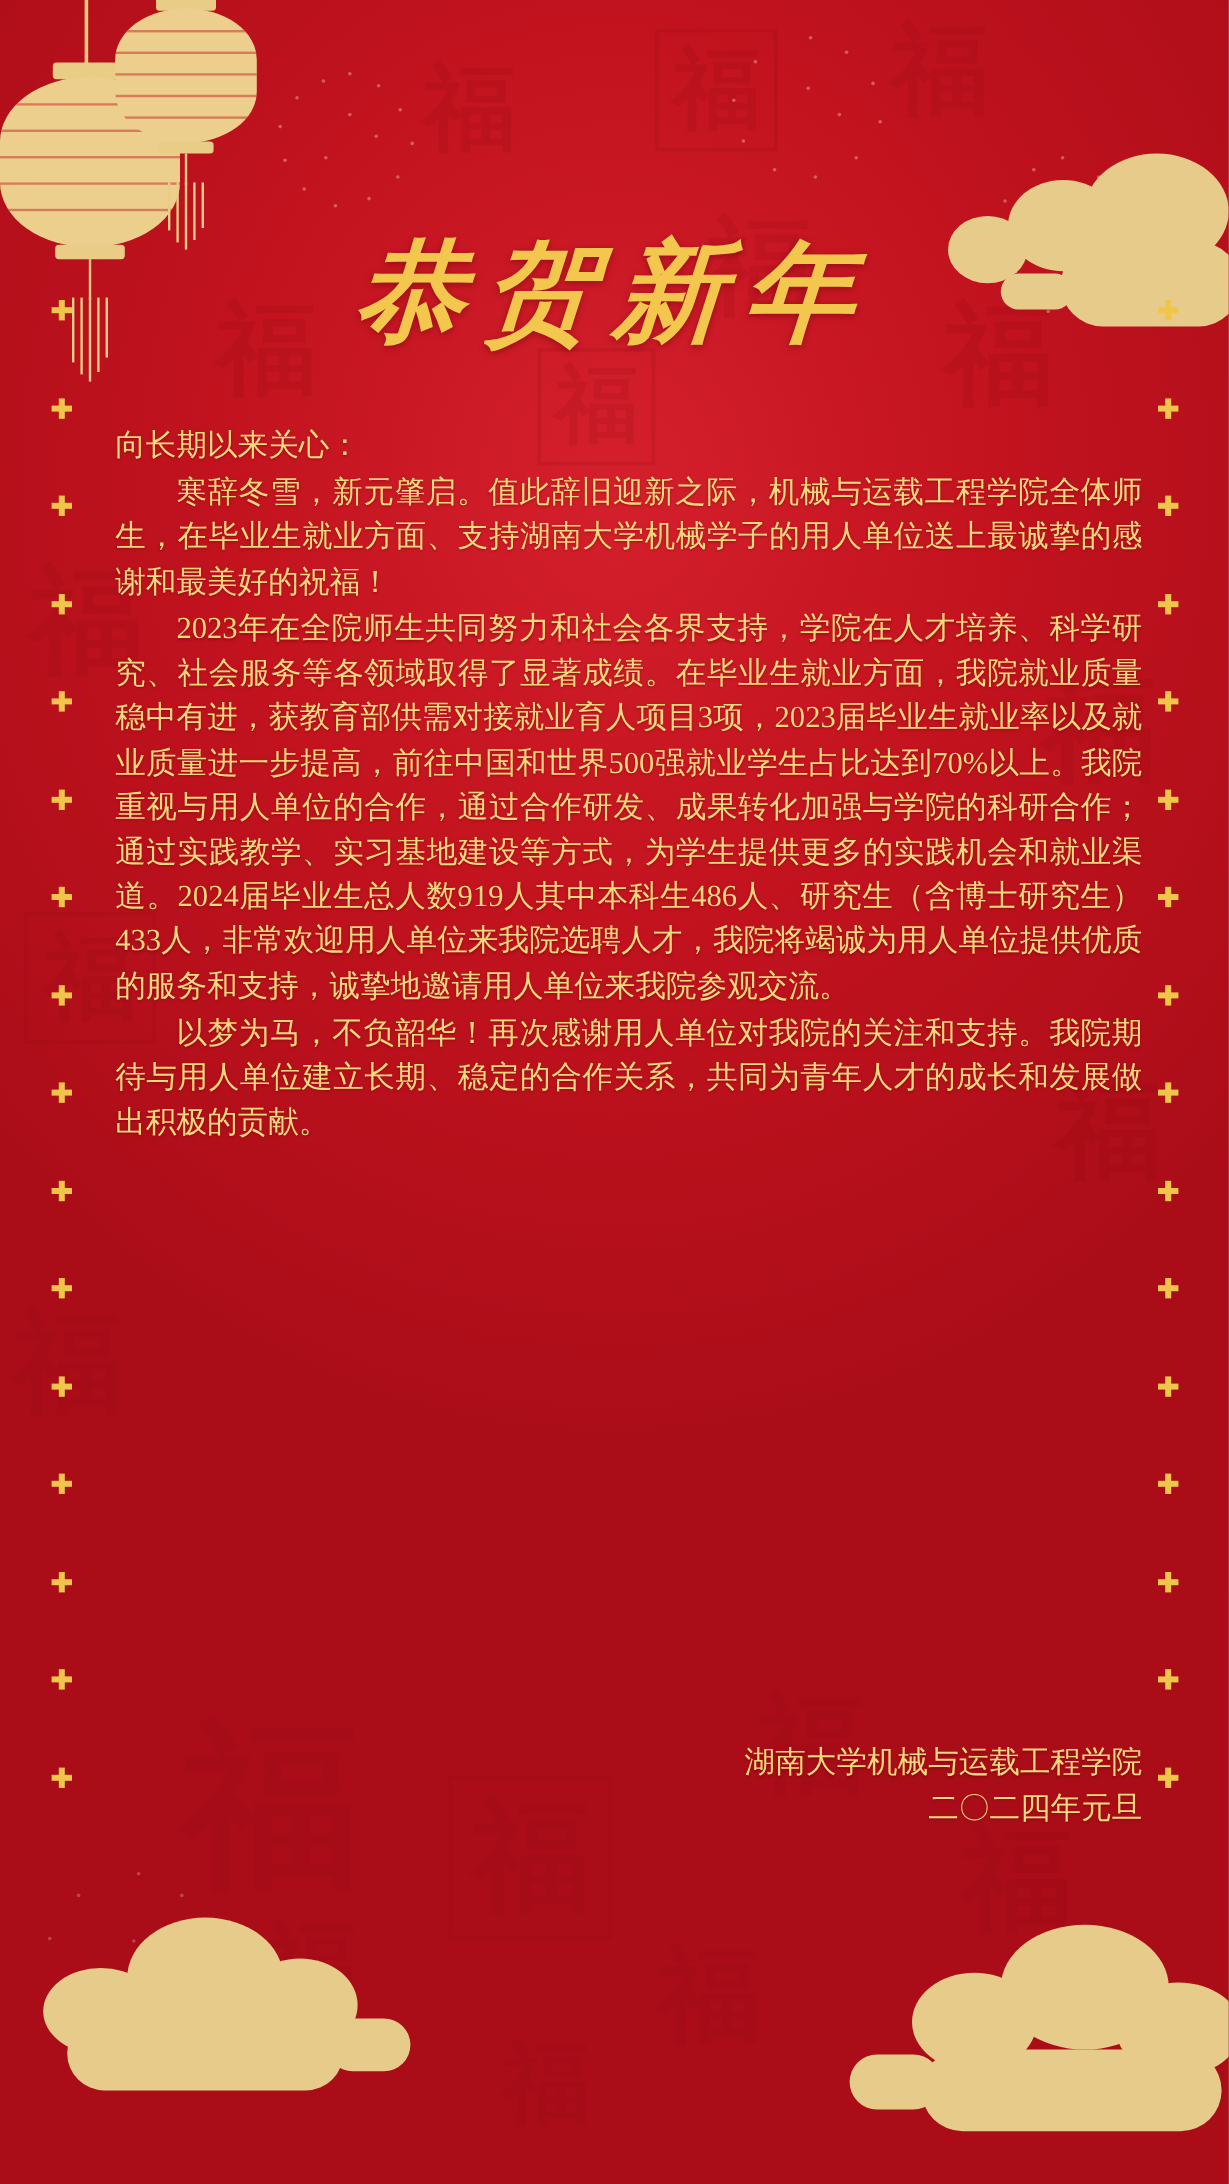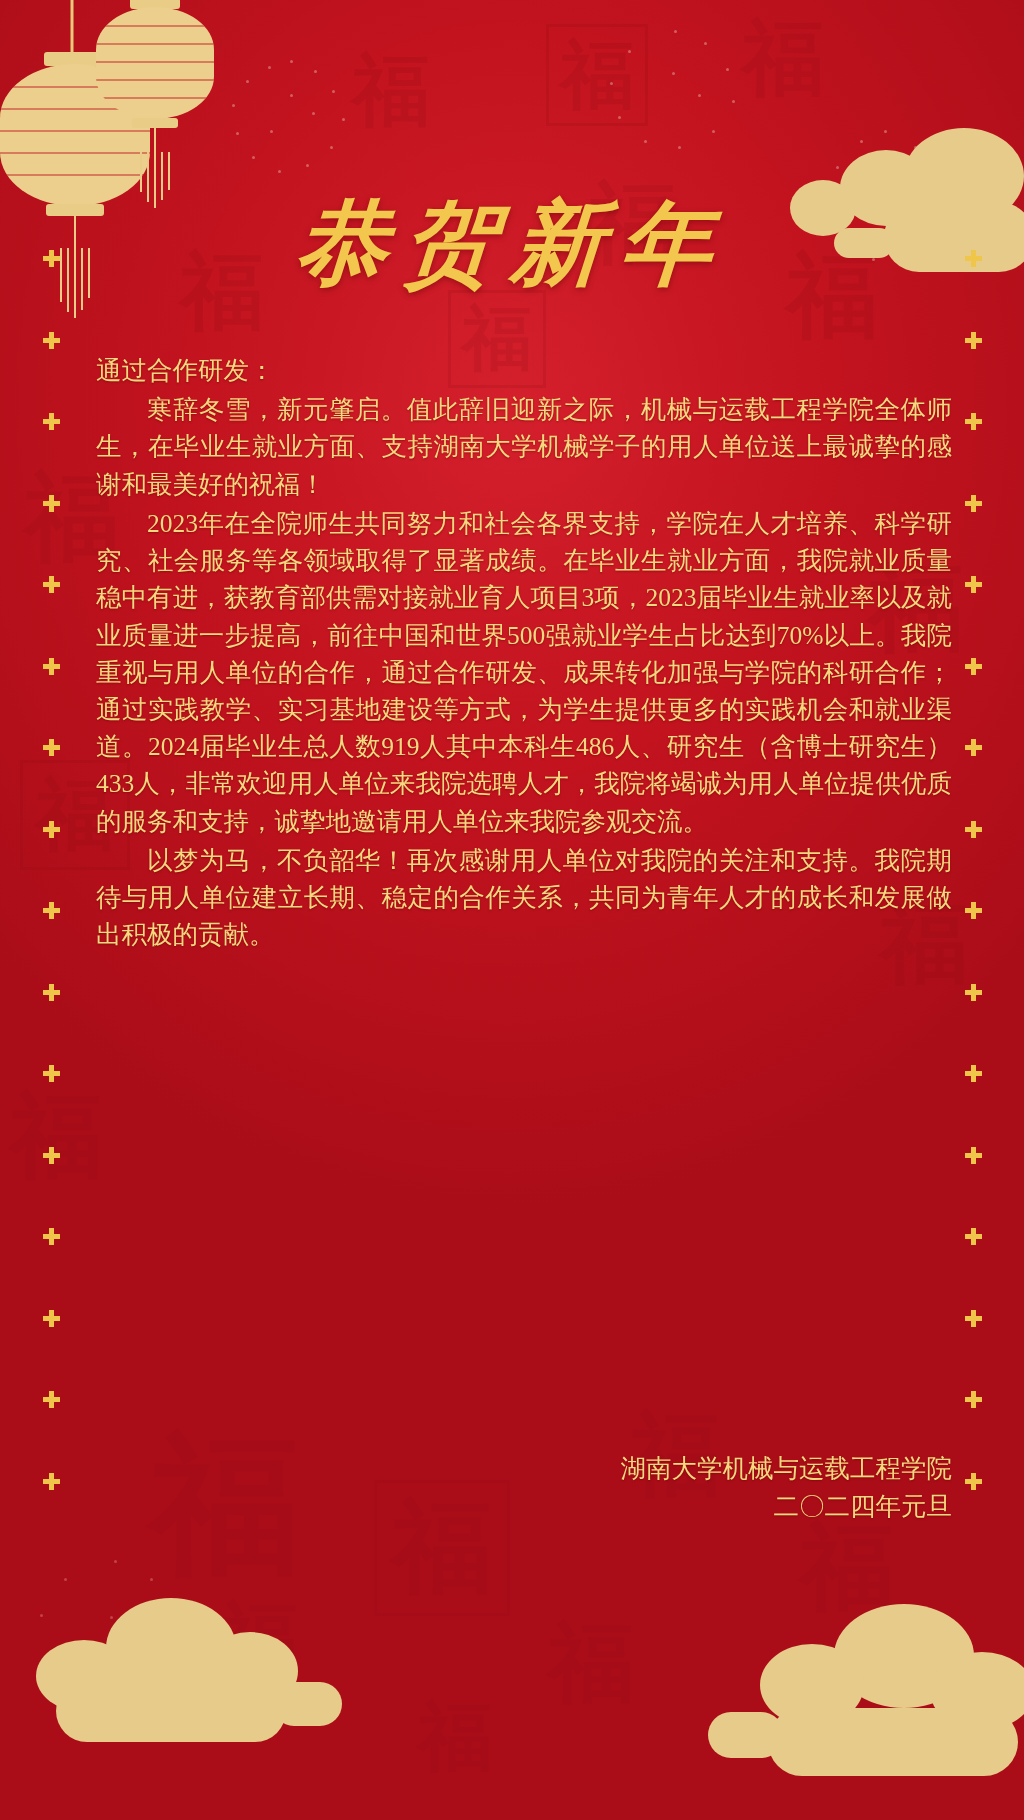--- a/index.html
+++ b/index.html
@@ -392,21 +392,21 @@
     <div class="plus"></div>
     <div class="plus"></div>
     <div class="plus"></div>
     <div class="plus"></div>
     <div class="plus"></div>
   </div>
 
   <div class="title">恭贺新年</div>
 
   <div class="letter">
-    <p>通过合作研发：</p>
+    <p>向长期以来关心：</p>
     <p class="indent">寒辞冬雪，新元肇启。值此辞旧迎新之际，机械与运载工程学院全体师生，在毕业生就业方面、支持湖南大学机械学子的用人单位送上最诚挚的感谢和最美好的祝福！</p>
     <p class="indent">2023年在全院师生共同努力和社会各界支持，学院在人才培养、科学研究、社会服务等各领域取得了显著成绩。在毕业生就业方面，我院就业质量稳中有进，获教育部供需对接就业育人项目3项，2023届毕业生就业率以及就业质量进一步提高，前往中国和世界500强就业学生占比达到70%以上。我院重视与用人单位的合作，通过合作研发、成果转化加强与学院的科研合作；通过实践教学、实习基地建设等方式，为学生提供更多的实践机会和就业渠道。2024届毕业生总人数919人其中本科生486人、研究生（含博士研究生）433人，非常欢迎用人单位来我院选聘人才，我院将竭诚为用人单位提供优质的服务和支持，诚挚地邀请用人单位来我院参观交流。</p>
     <p class="indent">以梦为马，不负韶华！再次感谢用人单位对我院的关注和支持。我院期待与用人单位建立长期、稳定的合作关系，共同为青年人才的成长和发展做出积极的贡献。</p>
   </div>
 
   <div class="signature">
     <div>湖南大学机械与运载工程学院</div>
     <div>二〇二四年元旦</div>
   </div>
 

